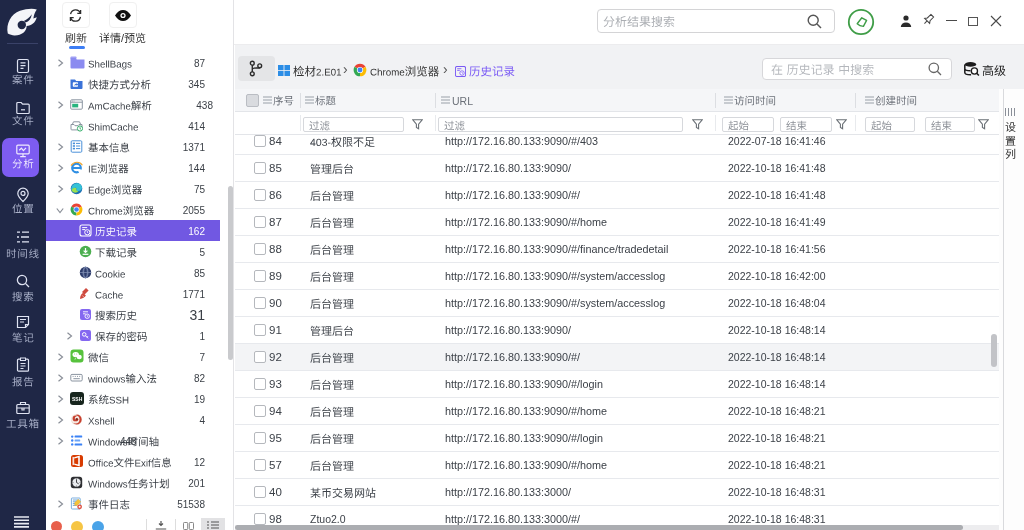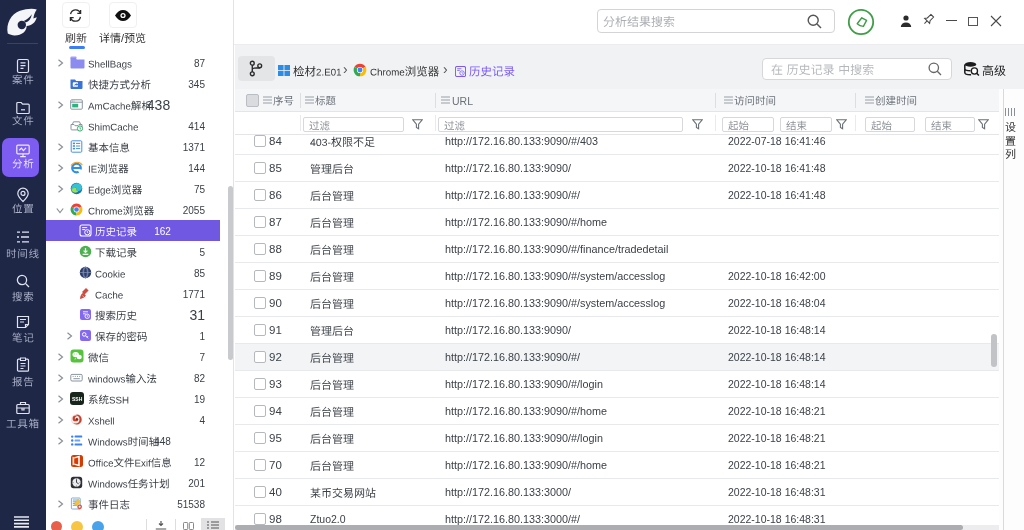--- a/index.html
+++ b/index.html
@@ -156,21 +156,21 @@
 <svg class="a" style="left:70px;top:98px;width:13px;height:13px" viewBox="0 0 13 13">
     <rect x="0.7" y="1.8" width="11.6" height="9.4" rx="1" fill="#fff" stroke="#8a94a0"></rect>
     <line x1="0.7" y1="4.2" x2="12.3" y2="4.2" stroke="#8a94a0"></line>
     <circle cx="2.4" cy="3" r="0.5" fill="#8a94a0"></circle>
     <circle cx="4" cy="3" r="0.5" fill="#8a94a0"></circle>
     <rect x="2.2" y="5.8" width="6" height="3.6" fill="#27b47e"></rect>
   </svg>
 <svg class="a" style="left:88px;top:99.1px;width:65.9px;height:13.7px" viewBox="0 0 65.9 13.7">
     <path d="M5.6 10.5 4.8 8.5H1.7L1 10.5H0L2.8 3.8H3.8L6.5 10.5ZM3.3 4.5 3.2 4.6Q3.1 5 2.9 5.6L2 7.8H4.5L3.7 5.6Q3.5 5.3 3.4 4.9Z M10.2 10.5V7.2Q10.2 6.5 10 6.2Q9.8 5.9 9.2 5.9Q8.7 5.9 8.4 6.3Q8 6.7 8 7.5V10.5H7.2V6.4Q7.2 5.5 7.2 5.3H8Q8 5.4 8 5.5Q8 5.6 8 5.7Q8 5.8 8 6.2H8Q8.3 5.7 8.7 5.5Q9 5.2 9.5 5.2Q10.1 5.2 10.5 5.5Q10.8 5.7 10.9 6.2H10.9Q11.2 5.7 11.6 5.5Q12 5.2 12.5 5.2Q13.3 5.2 13.6 5.7Q14 6.1 14 7.1V10.5H13.2V7.2Q13.2 6.5 13 6.2Q12.7 5.9 12.2 5.9Q11.6 5.9 11.3 6.3Q11 6.7 11 7.5V10.5Z M18.4 4.4Q17.3 4.4 16.7 5.1Q16.1 5.9 16.1 7.1Q16.1 8.3 16.7 9.1Q17.4 9.8 18.5 9.8Q19.9 9.8 20.6 8.4L21.3 8.8Q20.9 9.7 20.2 10.1Q19.4 10.6 18.4 10.6Q17.4 10.6 16.7 10.2Q15.9 9.8 15.5 9Q15.1 8.2 15.1 7.1Q15.1 5.5 16 4.6Q16.9 3.7 18.4 3.7Q19.5 3.7 20.2 4.1Q20.9 4.5 21.3 5.3L20.4 5.6Q20.2 5 19.7 4.7Q19.1 4.4 18.4 4.4Z M23.7 10.6Q22.9 10.6 22.5 10.2Q22.1 9.8 22.1 9.1Q22.1 8.3 22.6 7.8Q23.2 7.4 24.3 7.4L25.5 7.4V7.1Q25.5 6.4 25.2 6.2Q25 5.9 24.4 5.9Q23.8 5.9 23.6 6.1Q23.3 6.3 23.2 6.7L22.3 6.6Q22.6 5.2 24.4 5.2Q25.4 5.2 25.9 5.7Q26.4 6.1 26.4 7V9.2Q26.4 9.6 26.5 9.8Q26.6 10 26.8 10Q27 10 27.1 9.9V10.5Q26.8 10.5 26.5 10.5Q26 10.5 25.8 10.3Q25.6 10 25.5 9.5H25.5Q25.2 10.1 24.7 10.3Q24.3 10.6 23.7 10.6ZM23.9 10Q24.3 10 24.7 9.7Q25.1 9.5 25.3 9.1Q25.5 8.8 25.5 8.4V8L24.6 8Q24 8 23.6 8.1Q23.3 8.2 23.2 8.4Q23 8.7 23 9.1Q23 9.5 23.2 9.7Q23.4 10 23.9 10Z M28.4 7.9Q28.4 8.9 28.8 9.4Q29.1 9.9 29.7 9.9Q30.2 9.9 30.5 9.7Q30.8 9.4 30.9 8.9L31.8 9Q31.7 9.7 31.1 10.2Q30.6 10.6 29.8 10.6Q28.7 10.6 28.1 9.9Q27.5 9.2 27.5 7.9Q27.5 6.6 28.1 5.9Q28.7 5.2 29.8 5.2Q30.5 5.2 31.1 5.7Q31.6 6.1 31.7 6.8L30.8 6.9Q30.8 6.4 30.5 6.2Q30.2 5.9 29.7 5.9Q29.1 5.9 28.7 6.4Q28.4 6.8 28.4 7.9Z M33.5 6.2Q33.8 5.7 34.2 5.5Q34.6 5.2 35.2 5.2Q36 5.2 36.4 5.7Q36.8 6.1 36.8 7.1V10.5H35.9V7.2Q35.9 6.7 35.8 6.4Q35.7 6.2 35.5 6Q35.3 5.9 34.9 5.9Q34.3 5.9 33.9 6.3Q33.5 6.7 33.5 7.5V10.5H32.7V3.4H33.5V5.3Q33.5 5.6 33.5 5.9Q33.5 6.2 33.5 6.2Z M38.8 8.1Q38.8 9 39.1 9.5Q39.5 10 40.2 10Q40.8 10 41.1 9.7Q41.4 9.5 41.5 9.2L42.3 9.4Q41.8 10.6 40.2 10.6Q39.1 10.6 38.5 9.9Q37.9 9.2 37.9 7.9Q37.9 6.6 38.5 5.9Q39.1 5.2 40.2 5.2Q42.4 5.2 42.4 8V8.1ZM41.6 7.4Q41.5 6.6 41.1 6.3Q40.8 5.9 40.2 5.9Q39.5 5.9 39.2 6.3Q38.8 6.7 38.8 7.4Z M45.6 5V6.2H44.7V5ZM46.2 5H47.1V6.2H46.2ZM44.6 4.3C44.8 4 44.9 3.6 45.1 3.2H46.5C46.3 3.6 46.2 4 46 4.3ZM44.9 1.7C44.5 3 44 4.2 43.2 5C43.4 5.1 43.7 5.4 43.8 5.5L44 5.2V7.1C44 8.3 43.9 9.9 43.2 11C43.4 11.1 43.7 11.3 43.8 11.4C44.3 10.7 44.5 9.7 44.6 8.8H45.6V10.8H46.2V8.8H47.1V10.4C47.1 10.5 47.1 10.6 47 10.6C46.9 10.6 46.6 10.6 46.2 10.6C46.3 10.8 46.4 11.1 46.5 11.2C47 11.2 47.3 11.2 47.5 11.1C47.7 11 47.8 10.8 47.8 10.4V4.3H46.7C47 3.9 47.2 3.4 47.4 2.9L46.9 2.6L46.8 2.6H45.3C45.4 2.4 45.5 2.1 45.6 1.8ZM45.6 6.8V8.2H44.7C44.7 7.8 44.7 7.5 44.7 7.1V6.8ZM46.2 6.8H47.1V8.2H46.2ZM49 5.7C48.8 6.6 48.5 7.4 48.1 8C48.2 8.1 48.5 8.3 48.7 8.4C48.9 8.1 49 7.7 49.2 7.3H50.4V8.6H48.2V9.3H50.4V11.3H51.1V9.3H53V8.6H51.1V7.3H52.7V6.6H51.1V5.6H50.4V6.6H49.5C49.6 6.4 49.6 6.1 49.7 5.8ZM48.2 2.2V2.9H49.7C49.5 3.9 49.1 4.7 48 5.2C48.2 5.3 48.4 5.6 48.4 5.7C49.7 5.1 50.2 4.1 50.4 2.9H51.9C51.9 4.1 51.8 4.6 51.7 4.7C51.6 4.8 51.5 4.8 51.3 4.8C51.2 4.8 50.8 4.8 50.4 4.8C50.5 5 50.6 5.2 50.6 5.4C51 5.5 51.5 5.5 51.7 5.4C51.9 5.4 52.1 5.4 52.3 5.2C52.5 4.9 52.6 4.3 52.6 2.5C52.7 2.4 52.7 2.2 52.7 2.2Z M58.4 2.8V6.1C58.4 7.5 58.3 9.5 57.4 10.9C57.6 11 57.9 11.2 58 11.3C59 9.9 59.2 7.6 59.2 6.1V6H61.1V11.3H61.9V6H63.4V5.3H59.2V3.4C60.5 3.2 61.8 2.8 62.8 2.4L62.1 1.8C61.3 2.2 59.8 2.6 58.4 2.8ZM55.6 1.7V3.9H54V4.7H55.5C55.1 6.1 54.4 7.8 53.7 8.7C53.8 8.9 54 9.2 54.1 9.4C54.7 8.7 55.2 7.5 55.6 6.4V11.3H56.3V6.2C56.7 6.8 57.1 7.4 57.3 7.8L57.8 7.2C57.6 6.9 56.7 5.7 56.3 5.2V4.7H57.9V3.9H56.3V1.7Z" fill="#3a3f46"></path>
   </svg>
-<div class="t" style="left:116px;top:94px;width:85px;text-align:center;font-size:14px;line-height:23px;color:#3a3f46">438</div>
+<div class="t" style="left:128px;top:94px;width:85px;text-align:right;font-size:10px;line-height:23px;color:#3a3f46">438</div>
 <svg class="a" style="left:70px;top:119px;width:13px;height:13px" viewBox="0 0 13 13">
     <path d="M1 5.5 h3 l1 1.2 h3 l1-1.2 h3 v4.6 a0.8 0.8 0 0 1 -0.8 0.8 h-9.4 a0.8 0.8 0 0 1 -0.8-0.8z" fill="none" stroke="#8a94a0"></path>
     <path d="M2.5 5 l1-2.2 h6 l1 2.2" fill="none" stroke="#8a94a0"></path>
     <circle cx="10" cy="9.5" r="2.6" fill="#fff" stroke="#35b06a"></circle>
     <path d="M10 8.2 v1.4 l1 0.6" stroke="#35b06a" fill="none"></path>
   </svg>
 <svg class="a" style="left:88px;top:120.1px;width:52.5px;height:13.7px" viewBox="0 0 52.5 13.7">
     <path d="M6.1 8.6Q6.1 9.6 5.3 10.1Q4.6 10.6 3.3 10.6Q0.8 10.6 0.4 8.9L1.3 8.7Q1.5 9.3 2 9.6Q2.5 9.9 3.3 9.9Q4.2 9.9 4.7 9.6Q5.2 9.3 5.2 8.7Q5.2 8.4 5 8.2Q4.9 8 4.6 7.8Q4.3 7.7 3.9 7.6Q3.6 7.5 3.1 7.4Q2.3 7.2 1.9 7Q1.5 6.9 1.2 6.7Q1 6.4 0.9 6.1Q0.8 5.9 0.8 5.5Q0.8 4.6 1.4 4.1Q2.1 3.7 3.3 3.7Q4.5 3.7 5.1 4Q5.7 4.4 5.9 5.2L5 5.4Q4.9 4.8 4.4 4.6Q4 4.4 3.3 4.4Q2.5 4.4 2.1 4.6Q1.6 4.9 1.6 5.4Q1.6 5.7 1.8 5.9Q2 6.1 2.3 6.3Q2.6 6.4 3.5 6.6Q3.8 6.7 4.1 6.8Q4.4 6.9 4.7 7Q5 7.1 5.3 7.2Q5.5 7.3 5.7 7.5Q5.9 7.7 6 8Q6.1 8.3 6.1 8.6Z M8 6.2Q8.3 5.7 8.7 5.5Q9.1 5.2 9.7 5.2Q10.5 5.2 10.9 5.7Q11.3 6.1 11.3 7.1V10.5H10.4V7.2Q10.4 6.7 10.3 6.4Q10.2 6.2 10 6Q9.8 5.9 9.4 5.9Q8.8 5.9 8.4 6.3Q8 6.7 8 7.5V10.5H7.2V3.4H8V5.3Q8 5.6 8 5.9Q8 6.2 8 6.2Z M12.6 4.2V3.4H13.5V4.2ZM12.6 10.5V5.3H13.5V10.5Z M17.8 10.5V7.2Q17.8 6.5 17.6 6.2Q17.4 5.9 16.8 5.9Q16.3 5.9 16 6.3Q15.6 6.7 15.6 7.5V10.5H14.8V6.4Q14.8 5.5 14.8 5.3H15.6Q15.6 5.4 15.6 5.5Q15.6 5.6 15.6 5.7Q15.6 5.8 15.6 6.2H15.6Q15.9 5.7 16.3 5.5Q16.6 5.2 17.1 5.2Q17.7 5.2 18.1 5.5Q18.4 5.7 18.5 6.2H18.5Q18.8 5.7 19.2 5.5Q19.6 5.2 20.1 5.2Q20.9 5.2 21.2 5.7Q21.6 6.1 21.6 7.1V10.5H20.8V7.2Q20.8 6.5 20.6 6.2Q20.3 5.9 19.8 5.9Q19.2 5.9 18.9 6.3Q18.6 6.7 18.6 7.5V10.5Z M26 4.4Q24.9 4.4 24.3 5.1Q23.7 5.9 23.7 7.1Q23.7 8.3 24.3 9.1Q25 9.8 26.1 9.8Q27.5 9.8 28.2 8.4L28.9 8.8Q28.5 9.7 27.8 10.1Q27 10.6 26 10.6Q25 10.6 24.3 10.2Q23.5 9.8 23.1 9Q22.7 8.2 22.7 7.1Q22.7 5.5 23.6 4.6Q24.5 3.7 26 3.7Q27.1 3.7 27.8 4.1Q28.5 4.5 28.9 5.3L28 5.6Q27.8 5 27.3 4.7Q26.7 4.4 26 4.4Z M31.3 10.6Q30.5 10.6 30.1 10.2Q29.7 9.8 29.7 9.1Q29.7 8.3 30.2 7.8Q30.8 7.4 31.9 7.4L33.1 7.4V7.1Q33.1 6.4 32.8 6.2Q32.6 5.9 32 5.9Q31.4 5.9 31.2 6.1Q30.9 6.3 30.8 6.7L29.9 6.6Q30.2 5.2 32 5.2Q33 5.2 33.5 5.7Q34 6.1 34 7V9.2Q34 9.6 34.1 9.8Q34.2 10 34.4 10Q34.6 10 34.7 9.9V10.5Q34.4 10.5 34.1 10.5Q33.6 10.5 33.4 10.3Q33.2 10 33.1 9.5H33.1Q32.8 10.1 32.3 10.3Q31.9 10.6 31.3 10.6ZM31.5 10Q31.9 10 32.3 9.7Q32.7 9.5 32.9 9.1Q33.1 8.8 33.1 8.4V8L32.2 8Q31.6 8 31.2 8.1Q30.9 8.2 30.8 8.4Q30.6 8.7 30.6 9.1Q30.6 9.5 30.8 9.7Q31 10 31.5 10Z M36 7.9Q36 8.9 36.4 9.4Q36.7 9.9 37.3 9.9Q37.8 9.9 38.1 9.7Q38.4 9.4 38.5 8.9L39.4 9Q39.3 9.7 38.7 10.2Q38.2 10.6 37.4 10.6Q36.3 10.6 35.7 9.9Q35.1 9.2 35.1 7.9Q35.1 6.6 35.7 5.9Q36.3 5.2 37.4 5.2Q38.1 5.2 38.7 5.7Q39.2 6.1 39.3 6.8L38.4 6.9Q38.4 6.4 38.1 6.2Q37.8 5.9 37.3 5.9Q36.7 5.9 36.3 6.4Q36 6.8 36 7.9Z M41.1 6.2Q41.4 5.7 41.8 5.5Q42.2 5.2 42.8 5.2Q43.6 5.2 44 5.7Q44.4 6.1 44.4 7.1V10.5H43.5V7.2Q43.5 6.7 43.4 6.4Q43.3 6.2 43.1 6Q42.9 5.9 42.5 5.9Q41.9 5.9 41.5 6.3Q41.1 6.7 41.1 7.5V10.5H40.3V3.4H41.1V5.3Q41.1 5.6 41.1 5.9Q41.1 6.2 41.1 6.2Z M46.4 8.1Q46.4 9 46.7 9.5Q47.1 10 47.8 10Q48.4 10 48.7 9.7Q49 9.5 49.1 9.2L49.9 9.4Q49.4 10.6 47.8 10.6Q46.7 10.6 46.1 9.9Q45.5 9.2 45.5 7.9Q45.5 6.6 46.1 5.9Q46.7 5.2 47.8 5.2Q50 5.2 50 8V8.1ZM49.2 7.4Q49.1 6.6 48.7 6.3Q48.4 5.9 47.8 5.9Q47.1 5.9 46.8 6.3Q46.4 6.7 46.4 7.4Z" fill="#3a3f46"></path>
   </svg>
 <div class="t" style="left:120px;top:115px;width:85px;text-align:right;font-size:10px;line-height:23px;color:#3a3f46">414</div>
@@ -233,21 +233,21 @@
 <div class="a" style="left:46px;top:220px;width:174px;height:21px;background:#7158e2"></div>
 <svg class="a" style="left:79px;top:224px;width:13px;height:13px" viewBox="0 0 13 13">
     <rect x="1" y="1" width="11" height="11" rx="2" fill="none" stroke="#fff" stroke-width="1.1"></rect>
     <path d="M3.2 3.6 h5 M3.2 5.6 h3" stroke="#fff" stroke-width="1" fill="none"></path>
     <circle cx="8.3" cy="8.3" r="2.6" fill="#7158e2" stroke="#fff" stroke-width="1"></circle>
     <path d="M8.3 7.1 v1.2 l0.9 0.6" stroke="#fff" stroke-width="0.9" fill="none"></path>
   </svg>
 <svg class="a" style="left:95px;top:225.1px;width:44.0px;height:13.7px" viewBox="0 0 44.0 13.7">
     <path d="M1.2 2.2V5.5C1.2 7.1 1.1 9.3 0.4 10.9C0.6 11 0.9 11.2 1.1 11.3C1.9 9.7 2 7.2 2 5.5V2.9H9.9V2.2ZM5.2 3.5C5.2 4.1 5.2 4.7 5.1 5.2H2.7V6H5.1C4.9 8 4.3 9.7 2.2 10.7C2.4 10.8 2.6 11.1 2.8 11.3C4.9 10.2 5.6 8.3 5.9 6H8.6C8.4 8.9 8.3 10 8 10.3C7.9 10.4 7.7 10.4 7.5 10.4C7.3 10.4 6.6 10.4 6 10.4C6.1 10.6 6.2 10.9 6.2 11.1C6.9 11.2 7.5 11.2 7.8 11.2C8.2 11.1 8.4 11.1 8.7 10.8C9 10.4 9.2 9.1 9.4 5.6C9.4 5.5 9.4 5.2 9.4 5.2H5.9C6 4.7 6 4.1 6 3.5Z M12.6 4.1H15.4V6.1H12.6ZM16.2 4.1H19V6.1H16.2ZM13 7.2 12.3 7.4C12.7 8.3 13.2 9 13.9 9.6C13.2 10 12.3 10.4 11 10.6C11.1 10.8 11.3 11.2 11.4 11.3C12.8 11 13.8 10.6 14.5 10C15.9 10.9 17.8 11.2 20.3 11.3C20.3 11 20.5 10.7 20.6 10.5C18.2 10.4 16.5 10.2 15.2 9.5C15.9 8.7 16.1 7.8 16.1 6.8H19.8V3.3H16.2V1.7H15.4V3.3H11.8V6.8H15.3C15.3 7.6 15.1 8.4 14.5 9C13.9 8.6 13.4 8 13 7.2Z M22.3 2.4C22.9 2.9 23.6 3.7 23.9 4.1L24.5 3.6C24.1 3.1 23.4 2.4 22.8 1.9ZM23.1 11.1V11.1C23.2 10.9 23.5 10.7 25.3 9.5C25.2 9.3 25.1 9 25 8.8L23.9 9.5V5H21.5V5.7H23.2V9.5C23.2 10 22.8 10.4 22.6 10.5C22.8 10.7 23 11 23.1 11.1ZM25.4 2.4V3.2H29.6V5.9H25.6V9.9C25.6 10.9 26 11.2 27.2 11.2C27.4 11.2 29.3 11.2 29.6 11.2C30.7 11.2 31 10.7 31.1 9C30.9 8.9 30.5 8.8 30.3 8.7C30.3 10.2 30.2 10.4 29.5 10.4C29.1 10.4 27.5 10.4 27.2 10.4C26.5 10.4 26.4 10.3 26.4 9.9V6.6H29.6V7.2H30.4V2.4Z M32.9 7.2C33.6 7.5 34.4 8.1 34.8 8.5L35.4 8C35 7.6 34.1 7 33.4 6.7ZM32.9 2.3V3H39.3L39.2 4H33.2V4.7H39.2L39.1 5.6H32.2V6.4H36.3V8.3C34.8 8.9 33.2 9.5 32.2 9.9L32.6 10.6C33.7 10.2 35 9.6 36.3 9V10.5C36.3 10.6 36.3 10.7 36.1 10.7C36 10.7 35.4 10.7 34.7 10.7C34.8 10.9 35 11.2 35 11.4C35.8 11.4 36.4 11.4 36.7 11.2C37 11.1 37.1 10.9 37.1 10.5V8C38 9.4 39.4 10.4 41 10.9C41.1 10.7 41.3 10.4 41.5 10.2C40.4 9.9 39.4 9.4 38.6 8.6C39.3 8.2 40 7.6 40.7 7.1L40 6.6C39.5 7.1 38.8 7.7 38.1 8.1C37.7 7.7 37.4 7.2 37.1 6.7V6.4H41.4V5.6H39.9C40 4.6 40.1 3.3 40.1 2.3L39.5 2.2L39.4 2.3Z" fill="#fff"></path>
   </svg>
-<div class="t" style="left:120px;top:220px;width:85px;text-align:center;font-size:10px;line-height:23px;color:#fff">162</div>
+<div class="t" style="left:120px;top:220px;width:85px;text-align:right;font-size:10px;line-height:23px;color:#fff">162</div>
 <svg class="a" style="left:79px;top:245px;width:13px;height:13px" viewBox="0 0 13 13">
     <circle cx="6.5" cy="6.5" r="5.8" fill="#4caf50"></circle>
     <path d="M6.5 3 v4 M4.6 5.6 l1.9 1.9 1.9-1.9" stroke="#fff" stroke-width="1.2" fill="none"></path>
     <path d="M3.6 9.3 h5.8" stroke="#fff" stroke-width="1.2"></path>
   </svg>
 <svg class="a" style="left:95px;top:246.1px;width:44.0px;height:13.7px" viewBox="0 0 44.0 13.7">
     <path d="M0.6 2.5V3.2H4.6V11.3H5.5V5.8C6.7 6.4 8.1 7.3 8.8 7.9L9.4 7.2C8.5 6.5 6.9 5.6 5.6 5L5.5 5.1V3.2H9.9V2.5Z M18.2 2.3C18.7 2.7 19.3 3.3 19.5 3.6L20.1 3.2C19.8 2.8 19.3 2.3 18.8 1.9ZM19.3 5.2C19 6.2 18.6 7.2 18.2 8.1C18 7.2 17.8 6 17.7 4.7H20.5V4.1H17.7C17.7 3.3 17.7 2.5 17.7 1.7H16.9C16.9 2.5 16.9 3.3 16.9 4.1H14.4V3.1H16.2V2.5H14.4V1.7H13.6V2.5H11.6V3.1H13.6V4.1H11.1V4.7H17C17.1 6.4 17.3 7.8 17.6 9C17.1 9.7 16.5 10.3 15.8 10.8C16 11 16.2 11.2 16.4 11.4C16.9 10.9 17.4 10.4 17.9 9.8C18.3 10.7 18.8 11.3 19.5 11.3C20.2 11.3 20.5 10.8 20.6 9.2C20.4 9.1 20.1 9 20 8.8C19.9 10 19.8 10.5 19.6 10.5C19.1 10.5 18.7 10 18.4 9.1C19.1 8 19.6 6.8 20 5.4ZM11.2 9.5 11.3 10.3 14 10V11.3H14.7V9.9L16.6 9.7V9.1L14.7 9.2V8.3H16.4V7.6H14.7V6.7H14V7.6H12.5C12.8 7.2 13 6.8 13.2 6.4H16.6V5.7H13.5C13.7 5.5 13.8 5.2 13.9 4.9L13.1 4.7C13 5.1 12.9 5.4 12.7 5.7H11.2V6.4H12.4C12.2 6.8 12.1 7 12 7.2C11.8 7.4 11.7 7.6 11.5 7.7C11.6 7.9 11.7 8.2 11.8 8.4C11.9 8.3 12.2 8.3 12.6 8.3H14V9.3Z M22.3 2.4C22.9 2.9 23.6 3.7 23.9 4.1L24.5 3.6C24.1 3.1 23.4 2.4 22.8 1.9ZM23.1 11.1V11.1C23.2 10.9 23.5 10.7 25.3 9.5C25.2 9.3 25.1 9 25 8.8L23.9 9.5V5H21.5V5.7H23.2V9.5C23.2 10 22.8 10.4 22.6 10.5C22.8 10.7 23 11 23.1 11.1ZM25.4 2.4V3.2H29.6V5.9H25.6V9.9C25.6 10.9 26 11.2 27.2 11.2C27.4 11.2 29.3 11.2 29.6 11.2C30.7 11.2 31 10.7 31.1 9C30.9 8.9 30.5 8.8 30.3 8.7C30.3 10.2 30.2 10.4 29.5 10.4C29.1 10.4 27.5 10.4 27.2 10.4C26.5 10.4 26.4 10.3 26.4 9.9V6.6H29.6V7.2H30.4V2.4Z M32.9 7.2C33.6 7.5 34.4 8.1 34.8 8.5L35.4 8C35 7.6 34.1 7 33.4 6.7ZM32.9 2.3V3H39.3L39.2 4H33.2V4.7H39.2L39.1 5.6H32.2V6.4H36.3V8.3C34.8 8.9 33.2 9.5 32.2 9.9L32.6 10.6C33.7 10.2 35 9.6 36.3 9V10.5C36.3 10.6 36.3 10.7 36.1 10.7C36 10.7 35.4 10.7 34.7 10.7C34.8 10.9 35 11.2 35 11.4C35.8 11.4 36.4 11.4 36.7 11.2C37 11.1 37.1 10.9 37.1 10.5V8C38 9.4 39.4 10.4 41 10.9C41.1 10.7 41.3 10.4 41.5 10.2C40.4 9.9 39.4 9.4 38.6 8.6C39.3 8.2 40 7.6 40.7 7.1L40 6.6C39.5 7.1 38.8 7.7 38.1 8.1C37.7 7.7 37.4 7.2 37.1 6.7V6.4H41.4V5.6H39.9C40 4.6 40.1 3.3 40.1 2.3L39.5 2.2L39.4 2.3Z" fill="#3a3f46"></path>
   </svg>
 <div class="t" style="left:120px;top:241px;width:85px;text-align:right;font-size:10px;line-height:23px;color:#3a3f46">5</div>
 <svg class="a" style="left:79px;top:266px;width:13px;height:13px" viewBox="0 0 13 13">
@@ -347,21 +347,21 @@
     <circle cx="2.2" cy="2.6" r="1.2" fill="#3b82f6"></circle>
     <circle cx="2.2" cy="6.5" r="1.2" fill="#3b82f6"></circle>
     <circle cx="2.2" cy="10.4" r="1.2" fill="#3b82f6"></circle>
     <rect x="4.6" y="1.6" width="7.6" height="2" rx="0.5" fill="#3b82f6"></rect>
     <rect x="4.6" y="5.5" width="5.6" height="2" rx="0.5" fill="#6ba4f8"></rect>
     <rect x="4.6" y="9.4" width="7.6" height="2" rx="0.5" fill="#3b82f6"></rect>
   </svg>
 <svg class="a" style="left:88px;top:435.1px;width:73.1px;height:13.7px" viewBox="0 0 73.1 13.7">
     <path d="M7.2 10.5H6.1L5 6.2Q4.8 5.8 4.6 4.8Q4.5 5.4 4.4 5.7Q4.3 6.1 3.1 10.5H2L0 3.8H1L2.2 8Q2.4 8.9 2.6 9.7Q2.7 9.2 2.9 8.6Q3 7.9 4.2 3.8H5.1L6.2 8Q6.5 9 6.6 9.7L6.7 9.5Q6.8 9 6.9 8.6Q7 8.3 8.2 3.8H9.2Z M9.9 4.2V3.4H10.7V4.2ZM9.9 10.5V5.3H10.7V10.5Z M15.3 10.5V7.2Q15.3 6.7 15.2 6.4Q15.1 6.2 14.9 6Q14.7 5.9 14.3 5.9Q13.6 5.9 13.3 6.3Q12.9 6.8 12.9 7.5V10.5H12.1V6.4Q12.1 5.5 12 5.3H12.8Q12.8 5.4 12.9 5.5Q12.9 5.6 12.9 5.7Q12.9 5.8 12.9 6.2H12.9Q13.2 5.7 13.6 5.5Q14 5.2 14.5 5.2Q15.4 5.2 15.8 5.7Q16.2 6.1 16.2 7.1V10.5Z M20.7 9.7Q20.5 10.2 20.1 10.4Q19.7 10.6 19.1 10.6Q18.1 10.6 17.7 9.9Q17.2 9.3 17.2 7.9Q17.2 5.2 19.1 5.2Q19.7 5.2 20.1 5.5Q20.5 5.7 20.7 6.1H20.7L20.7 5.6V3.4H21.6V9.4Q21.6 10.2 21.6 10.5H20.8Q20.8 10.4 20.8 10.1Q20.8 9.9 20.8 9.7ZM18.1 7.9Q18.1 9 18.4 9.5Q18.7 9.9 19.3 9.9Q20.1 9.9 20.4 9.4Q20.7 8.9 20.7 7.9Q20.7 6.8 20.4 6.4Q20.1 5.9 19.4 5.9Q18.7 5.9 18.4 6.4Q18.1 6.8 18.1 7.9Z M27.3 7.9Q27.3 9.3 26.7 9.9Q26.1 10.6 24.9 10.6Q23.8 10.6 23.2 9.9Q22.7 9.2 22.7 7.9Q22.7 5.2 25 5.2Q26.2 5.2 26.7 5.9Q27.3 6.5 27.3 7.9ZM26.4 7.9Q26.4 6.8 26.1 6.4Q25.7 5.9 25 5.9Q24.2 5.9 23.9 6.4Q23.6 6.9 23.6 7.9Q23.6 8.9 23.9 9.4Q24.2 10 24.9 10Q25.7 10 26 9.5Q26.4 9 26.4 7.9Z M33.3 10.5H32.3L31.4 6.9L31.2 6Q31.2 6.3 31.1 6.7Q31 7.1 30.1 10.5H29.1L27.7 5.3H28.5L29.4 8.8Q29.4 9 29.6 9.8L29.7 9.4L30.7 5.3H31.7L32.6 8.9L32.8 9.8L32.9 9.1L33.9 5.3H34.8Z M39.3 9.1Q39.3 9.8 38.7 10.2Q38.2 10.6 37.2 10.6Q36.2 10.6 35.7 10.3Q35.2 10 35 9.3L35.8 9.1Q35.9 9.6 36.2 9.7Q36.6 9.9 37.2 9.9Q37.8 9.9 38.1 9.7Q38.4 9.5 38.4 9.1Q38.4 8.8 38.2 8.6Q38 8.5 37.5 8.3L36.9 8.2Q36.2 8 35.9 7.8Q35.6 7.6 35.4 7.3Q35.2 7.1 35.2 6.7Q35.2 6 35.7 5.6Q36.2 5.3 37.2 5.3Q38 5.3 38.5 5.6Q39 5.9 39.2 6.5L38.4 6.6Q38.3 6.3 38 6.1Q37.7 5.9 37.2 5.9Q36.6 5.9 36.3 6.1Q36 6.3 36 6.6Q36 6.8 36.2 7Q36.3 7.1 36.5 7.2Q36.7 7.3 37.4 7.5Q38.1 7.7 38.4 7.8Q38.7 8 38.9 8.1Q39.1 8.3 39.2 8.5Q39.3 8.8 39.3 9.1Z M44.6 5.8C45.1 6.6 45.9 7.7 46.2 8.3L46.9 7.9C46.5 7.3 45.8 6.2 45.2 5.4ZM43 6.3V8.7H41.2V6.3ZM43 5.6H41.2V3.3H43ZM40.5 2.6V10.2H41.2V9.4H43.8V2.6ZM47.6 1.7V3.8H44.2V4.6H47.6V10.2C47.6 10.4 47.6 10.4 47.3 10.4C47.1 10.5 46.3 10.5 45.5 10.4C45.6 10.7 45.8 11 45.8 11.2C46.9 11.2 47.5 11.2 47.9 11.1C48.3 11 48.4 10.7 48.4 10.2V4.6H49.7V3.8H48.4V1.7Z M51.1 4V11.3H51.9V4ZM51.2 2.2C51.7 2.7 52.3 3.3 52.5 3.7L53.1 3.3C52.9 2.9 52.3 2.3 51.8 1.8ZM54.1 7.4H56.6V8.8H54.1ZM54.1 5.3H56.6V6.7H54.1ZM53.4 4.7V9.5H57.4V4.7ZM53.8 2.3V3H58.9V10.4C58.9 10.5 58.8 10.6 58.7 10.6C58.6 10.6 58.1 10.6 57.7 10.6C57.8 10.8 57.9 11.1 58 11.3C58.6 11.3 59 11.3 59.3 11.2C59.6 11 59.7 10.8 59.7 10.4V2.3Z M66.2 7.6H67.6V10H66.2ZM66.2 6.9V4.6H67.6V6.9ZM69.6 7.6V10H68.3V7.6ZM69.6 6.9H68.3V4.6H69.6ZM67.5 1.7V3.9H65.5V11.3H66.2V10.8H69.6V11.3H70.4V3.9H68.3V1.7ZM61.5 7C61.6 6.9 61.9 6.9 62.3 6.9H63.3V8.4L61.1 8.7L61.2 9.5L63.3 9.1V11.3H64V9L65.1 8.7L65.1 8.1L64 8.2V6.9H65V6.2H64V4.5H63.3V6.2H62.2C62.5 5.4 62.8 4.5 63.1 3.6H65V2.9H63.2C63.3 2.5 63.4 2.2 63.5 1.8L62.7 1.7C62.7 2.1 62.6 2.5 62.5 2.9H61.2V3.6H62.3C62.1 4.5 61.9 5.2 61.8 5.5C61.6 5.9 61.4 6.3 61.3 6.3C61.3 6.5 61.5 6.9 61.5 7Z" fill="#3a3f46"></path>
   </svg>
-<div class="t" style="left:120px;top:430px;width:85px;text-align:center;font-size:10px;line-height:23px;color:#3a3f46">448</div>
+<div class="t" style="left:120px;top:430px;width:85px;text-align:left;font-size:10px;line-height:23px;color:#3a3f46">448</div>
 <svg class="a" style="left:70px;top:454px;width:14px;height:14px" viewBox="0 0 14 14">
     <rect x="1" y="1" width="12" height="12" rx="2.5" fill="#d83b01"></rect>
     <path d="M4.2 3.2 l5.6-1.7 v11 l-5.6-1.7 v-1.2 l4 1 v-7.2 l-4 1z" fill="#fff"></path>
     <path d="M4.2 3.2 v7.6 l-1.7 0.5 v-8.6z" fill="#fff" opacity="0.85"></path>
   </svg>
 <svg class="a" style="left:88px;top:456.1px;width:85.8px;height:13.7px" viewBox="0 0 85.8 13.7">
     <path d="M7.1 7.1Q7.1 8.2 6.7 9Q6.3 9.7 5.6 10.2Q4.8 10.6 3.8 10.6Q2.8 10.6 2 10.2Q1.3 9.8 0.9 9Q0.5 8.2 0.5 7.1Q0.5 5.5 1.3 4.6Q2.2 3.7 3.8 3.7Q4.8 3.7 5.6 4.1Q6.3 4.5 6.7 5.3Q7.1 6.1 7.1 7.1ZM6.2 7.1Q6.2 5.9 5.6 5.1Q4.9 4.4 3.8 4.4Q2.6 4.4 2 5.1Q1.4 5.8 1.4 7.1Q1.4 8.4 2 9.1Q2.7 9.9 3.8 9.9Q5 9.9 5.6 9.1Q6.2 8.4 6.2 7.1Z M9.3 6V10.5H8.5V6H7.7V5.3H8.5V4.8Q8.5 4.1 8.8 3.7Q9.1 3.4 9.7 3.4Q10.1 3.4 10.3 3.5V4.1Q10.1 4.1 9.9 4.1Q9.6 4.1 9.5 4.3Q9.3 4.4 9.3 4.9V5.3H10.3V6Z M12 6V10.5H11.2V6H10.4V5.3H11.2V4.8Q11.2 4.1 11.5 3.7Q11.8 3.4 12.4 3.4Q12.8 3.4 13 3.5V4.1Q12.8 4.1 12.7 4.1Q12.3 4.1 12.2 4.3Q12 4.4 12 4.9V5.3H13V6Z M13.7 4.2V3.4H14.5V4.2ZM13.7 10.5V5.3H14.5V10.5Z M16.5 7.9Q16.5 8.9 16.8 9.4Q17.2 9.9 17.8 9.9Q18.3 9.9 18.6 9.7Q18.9 9.4 18.9 8.9L19.8 9Q19.7 9.7 19.2 10.2Q18.6 10.6 17.8 10.6Q16.7 10.6 16.2 9.9Q15.6 9.2 15.6 7.9Q15.6 6.6 16.2 5.9Q16.8 5.2 17.8 5.2Q18.6 5.2 19.1 5.7Q19.7 6.1 19.8 6.8L18.9 6.9Q18.8 6.4 18.6 6.2Q18.3 5.9 17.8 5.9Q17.1 5.9 16.8 6.4Q16.5 6.8 16.5 7.9Z M21.4 8.1Q21.4 9 21.8 9.5Q22.1 10 22.8 10Q23.4 10 23.7 9.7Q24.1 9.5 24.2 9.2L24.9 9.4Q24.5 10.6 22.8 10.6Q21.7 10.6 21.1 9.9Q20.5 9.2 20.5 7.9Q20.5 6.6 21.1 5.9Q21.7 5.2 22.8 5.2Q25.1 5.2 25.1 8V8.1ZM24.2 7.4Q24.1 6.6 23.8 6.3Q23.4 5.9 22.8 5.9Q22.2 5.9 21.8 6.3Q21.4 6.7 21.4 7.4Z M29.9 1.9C30.3 2.4 30.6 3.1 30.7 3.5L31.6 3.2C31.4 2.8 31.1 2.1 30.8 1.6ZM26 3.5V4.3H27.7C28.3 5.9 29.1 7.3 30.2 8.4C29 9.4 27.6 10.1 25.9 10.6C26 10.8 26.3 11.1 26.4 11.3C28.1 10.8 29.6 10 30.8 9C32 10 33.4 10.8 35.1 11.3C35.2 11 35.5 10.7 35.7 10.5C34 10.1 32.5 9.4 31.4 8.4C32.4 7.3 33.3 6 33.9 4.3H35.5V3.5ZM30.8 7.8C29.8 6.8 29 5.6 28.5 4.3H33C32.4 5.7 31.7 6.9 30.8 7.8Z M39.3 6.9V7.7H42.3V11.3H43.1V7.7H46V6.9H43.1V4.6H45.5V3.8H43.1V1.8H42.3V3.8H40.9C41.1 3.4 41.2 2.9 41.3 2.4L40.5 2.2C40.3 3.6 39.9 4.9 39.2 5.8C39.4 5.9 39.8 6.1 39.9 6.2C40.2 5.8 40.5 5.2 40.7 4.6H42.3V6.9ZM38.8 1.7C38.3 3.3 37.3 4.9 36.3 5.9C36.5 6.1 36.7 6.5 36.8 6.7C37.1 6.3 37.4 5.9 37.8 5.5V11.3H38.5V4.2C38.9 3.5 39.3 2.7 39.6 1.9Z M47.3 10.5V3.8H52.4V4.5H48.2V6.7H52.1V7.4H48.2V9.8H52.6V10.5Z M56.8 10.5 55.4 8.4 54.1 10.5H53.1L55 7.8L53.2 5.3H54.2L55.4 7.3L56.7 5.3H57.7L55.9 7.8L57.8 10.5Z M58.6 4.2V3.4H59.4V4.2ZM58.6 10.5V5.3H59.4V10.5Z M61.8 6V10.5H60.9V6H60.2V5.3H60.9V4.8Q60.9 4.1 61.2 3.7Q61.6 3.4 62.2 3.4Q62.5 3.4 62.8 3.5V4.1Q62.6 4.1 62.4 4.1Q62.1 4.1 61.9 4.3Q61.8 4.4 61.8 4.9V5.3H62.8V6Z M66.8 4.9V5.6H71.9V4.9ZM66.8 6.4V7.1H71.9V6.4ZM66 3.4V4.1H72.7V3.4ZM68.5 1.9C68.7 2.4 69.1 3 69.2 3.4L69.9 3C69.8 2.7 69.5 2.1 69.1 1.7ZM66.7 7.9V11.3H67.3V10.9H71.3V11.3H72V7.9ZM67.3 10.3V8.6H71.3V10.3ZM65.5 1.7C64.9 3.3 64.1 4.9 63.1 5.9C63.3 6.1 63.5 6.5 63.6 6.6C63.9 6.3 64.2 5.8 64.6 5.3V11.4H65.3V4C65.6 3.4 65.9 2.6 66.2 1.9Z M76.1 4.7H80.9V5.6H76.1ZM76.1 6.2H80.9V7H76.1ZM76.1 3.3H80.9V4.1H76.1ZM76 8.4V10.1C76 10.9 76.4 11.2 77.6 11.2C77.8 11.2 79.7 11.2 80 11.2C81 11.2 81.3 10.8 81.4 9.5C81.2 9.4 80.8 9.3 80.6 9.2C80.6 10.3 80.5 10.4 79.9 10.4C79.5 10.4 77.9 10.4 77.6 10.4C76.9 10.4 76.8 10.4 76.8 10.1V8.4ZM81.3 8.5C81.8 9.1 82.3 10 82.5 10.6L83.2 10.3C83 9.7 82.5 8.8 82 8.2ZM74.8 8.4C74.6 9 74.2 9.9 73.8 10.5L74.5 10.8C74.9 10.2 75.2 9.3 75.5 8.7ZM77.7 8C78.2 8.5 78.8 9.2 79.1 9.6L79.7 9.3C79.4 8.8 78.8 8.1 78.3 7.7H81.7V2.7H78.6C78.8 2.4 78.9 2.1 79.1 1.7L78.2 1.6C78.1 1.9 77.9 2.3 77.8 2.7H75.3V7.7H78.2Z" fill="#3a3f46"></path>
   </svg>
 <div class="t" style="left:120px;top:451px;width:85px;text-align:right;font-size:10px;line-height:23px;color:#3a3f46">12</div>
 <svg class="a" style="left:70px;top:476px;width:13px;height:13px" viewBox="0 0 13 13">
@@ -575,27 +575,29 @@
     </svg>
 <div class="t" style="left:210px;top:47px;font-size:10.8px;line-height:27px;color:#3c4148">http://172.16.80.133:9090/#/</div>
 <div class="t" style="left:493px;top:47px;font-size:10.5px;line-height:27px;color:#3c4148">2022-10-18 16:41:48</div>
 <div class="a" style="left:0;top:74px;width:764px;height:27px;background:#fff;border-bottom:1px solid #e7e9ed;box-sizing:border-box"></div>
 <div class="a" style="left:19px;top:81px;width:12px;height:12px;border:1px solid #b5b8bd;border-radius:2px;background:#fff;box-sizing:border-box"></div>
 <div class="t" style="left:34px;top:74px;font-size:11.5px;line-height:27px;color:#3c4148">87</div>
 <svg class="a" style="left:75px;top:81.0px;width:46.0px;height:14.3px" viewBox="0 0 46.0 14.3">
       <path d="M1.7 2.8V5.6C1.7 7.3 1.5 9.7 0.4 11.3C0.5 11.4 0.9 11.7 1 11.9C2.3 10.1 2.5 7.4 2.5 5.6H10.5V4.8H2.5V3.4C5 3.3 7.8 3 9.7 2.5L9 1.8C7.3 2.3 4.3 2.6 1.7 2.8ZM3.4 7.2V11.9H4.3V11.3H8.8V11.9H9.7V7.2ZM4.3 10.5V7.9H8.8V10.5Z M13 7.2V11.9H13.8V11.3H19.2V11.8H20V7.2ZM13.8 10.5V8H19.2V10.5ZM12.4 6.3C12.8 6.1 13.5 6.1 19.8 5.8C20.1 6.1 20.3 6.4 20.5 6.7L21.2 6.2C20.6 5.3 19.3 3.9 18.2 3L17.6 3.4C18.1 3.9 18.7 4.5 19.2 5.1L13.5 5.3C14.5 4.4 15.5 3.3 16.4 2.1L15.6 1.7C14.7 3.1 13.4 4.5 13 4.9C12.6 5.2 12.4 5.4 12.1 5.5C12.2 5.7 12.3 6.1 12.4 6.3Z M24.3 6.2V11.9H25.2V11.5H30.5V11.9H31.3V9.2H25.2V8.4H30.7V6.2ZM30.5 10.9H25.2V9.8H30.5ZM26.8 4.1C27 4.4 27.1 4.6 27.2 4.9H23.1V6.7H23.9V5.5H31.2V6.7H32.1V4.9H28C27.9 4.6 27.7 4.2 27.6 4ZM25.2 6.8H29.9V7.8H25.2ZM23.8 1.7C23.6 2.7 23.1 3.6 22.5 4.2C22.7 4.3 23 4.5 23.2 4.6C23.5 4.3 23.8 3.8 24.1 3.3H24.8C25.1 3.7 25.3 4.2 25.4 4.5L26.1 4.2C26 4 25.9 3.6 25.6 3.3H27.3V2.7H24.4C24.5 2.4 24.6 2.1 24.6 1.9ZM28.5 1.7C28.3 2.5 27.9 3.3 27.4 3.8C27.6 3.9 28 4.1 28.1 4.2C28.3 4 28.5 3.6 28.7 3.3H29.5C29.8 3.7 30.2 4.2 30.3 4.5L31 4.2C30.9 4 30.6 3.6 30.4 3.3H32.3V2.7H29C29.1 2.4 29.2 2.1 29.3 1.9Z M38.2 5.1H39.9V6.5H38.2ZM40.6 5.1H42.3V6.5H40.6ZM38.2 3H39.9V4.4H38.2ZM40.6 3H42.3V4.4H40.6ZM36.5 10.8V11.5H43.6V10.8H40.7V9.2H43.3V8.5H40.7V7.2H43.1V2.3H37.5V7.2H39.9V8.5H37.3V9.2H39.9V10.8ZM33.4 9.9 33.6 10.7C34.6 10.4 35.8 10 37 9.6L36.9 8.8L35.7 9.2V6.5H36.8V5.7H35.7V3.3H36.9V2.5H33.5V3.3H34.9V5.7H33.6V6.5H34.9V9.4C34.3 9.6 33.8 9.8 33.4 9.9Z" fill="#3c4148"></path>
     </svg>
 <div class="t" style="left:210px;top:74px;font-size:10.8px;line-height:27px;color:#3c4148">http://172.16.80.133:9090/#/home</div>
+<div class="t" style="left:493px;top:74px;font-size:10.5px;line-height:27px;color:#3c4148">2022-10-18 16:41:49</div>
 <div class="a" style="left:0;top:101px;width:764px;height:27px;background:#fff;border-bottom:1px solid #e7e9ed;box-sizing:border-box"></div>
 <div class="a" style="left:19px;top:108px;width:12px;height:12px;border:1px solid #b5b8bd;border-radius:2px;background:#fff;box-sizing:border-box"></div>
 <div class="t" style="left:34px;top:101px;font-size:11.5px;line-height:27px;color:#3c4148">88</div>
 <svg class="a" style="left:75px;top:108.0px;width:46.0px;height:14.3px" viewBox="0 0 46.0 14.3">
       <path d="M1.7 2.8V5.6C1.7 7.3 1.5 9.7 0.4 11.3C0.5 11.4 0.9 11.7 1 11.9C2.3 10.1 2.5 7.4 2.5 5.6H10.5V4.8H2.5V3.4C5 3.3 7.8 3 9.7 2.5L9 1.8C7.3 2.3 4.3 2.6 1.7 2.8ZM3.4 7.2V11.9H4.3V11.3H8.8V11.9H9.7V7.2ZM4.3 10.5V7.9H8.8V10.5Z M13 7.2V11.9H13.8V11.3H19.2V11.8H20V7.2ZM13.8 10.5V8H19.2V10.5ZM12.4 6.3C12.8 6.1 13.5 6.1 19.8 5.8C20.1 6.1 20.3 6.4 20.5 6.7L21.2 6.2C20.6 5.3 19.3 3.9 18.2 3L17.6 3.4C18.1 3.9 18.7 4.5 19.2 5.1L13.5 5.3C14.5 4.4 15.5 3.3 16.4 2.1L15.6 1.7C14.7 3.1 13.4 4.5 13 4.9C12.6 5.2 12.4 5.4 12.1 5.5C12.2 5.7 12.3 6.1 12.4 6.3Z M24.3 6.2V11.9H25.2V11.5H30.5V11.9H31.3V9.2H25.2V8.4H30.7V6.2ZM30.5 10.9H25.2V9.8H30.5ZM26.8 4.1C27 4.4 27.1 4.6 27.2 4.9H23.1V6.7H23.9V5.5H31.2V6.7H32.1V4.9H28C27.9 4.6 27.7 4.2 27.6 4ZM25.2 6.8H29.9V7.8H25.2ZM23.8 1.7C23.6 2.7 23.1 3.6 22.5 4.2C22.7 4.3 23 4.5 23.2 4.6C23.5 4.3 23.8 3.8 24.1 3.3H24.8C25.1 3.7 25.3 4.2 25.4 4.5L26.1 4.2C26 4 25.9 3.6 25.6 3.3H27.3V2.7H24.4C24.5 2.4 24.6 2.1 24.6 1.9ZM28.5 1.7C28.3 2.5 27.9 3.3 27.4 3.8C27.6 3.9 28 4.1 28.1 4.2C28.3 4 28.5 3.6 28.7 3.3H29.5C29.8 3.7 30.2 4.2 30.3 4.5L31 4.2C30.9 4 30.6 3.6 30.4 3.3H32.3V2.7H29C29.1 2.4 29.2 2.1 29.3 1.9Z M38.2 5.1H39.9V6.5H38.2ZM40.6 5.1H42.3V6.5H40.6ZM38.2 3H39.9V4.4H38.2ZM40.6 3H42.3V4.4H40.6ZM36.5 10.8V11.5H43.6V10.8H40.7V9.2H43.3V8.5H40.7V7.2H43.1V2.3H37.5V7.2H39.9V8.5H37.3V9.2H39.9V10.8ZM33.4 9.9 33.6 10.7C34.6 10.4 35.8 10 37 9.6L36.9 8.8L35.7 9.2V6.5H36.8V5.7H35.7V3.3H36.9V2.5H33.5V3.3H34.9V5.7H33.6V6.5H34.9V9.4C34.3 9.6 33.8 9.8 33.4 9.9Z" fill="#3c4148"></path>
     </svg>
 <div class="t" style="left:210px;top:101px;font-size:10.8px;line-height:27px;color:#3c4148">http://172.16.80.133:9090/#/finance/tradedetail</div>
+<div class="t" style="left:493px;top:101px;font-size:10.5px;line-height:27px;color:#3c4148">2022-10-18 16:41:56</div>
 <div class="a" style="left:0;top:128px;width:764px;height:27px;background:#fff;border-bottom:1px solid #e7e9ed;box-sizing:border-box"></div>
 <div class="a" style="left:19px;top:135px;width:12px;height:12px;border:1px solid #b5b8bd;border-radius:2px;background:#fff;box-sizing:border-box"></div>
 <div class="t" style="left:34px;top:128px;font-size:11.5px;line-height:27px;color:#3c4148">89</div>
 <svg class="a" style="left:75px;top:135.0px;width:46.0px;height:14.3px" viewBox="0 0 46.0 14.3">
       <path d="M1.7 2.8V5.6C1.7 7.3 1.5 9.7 0.4 11.3C0.5 11.4 0.9 11.7 1 11.9C2.3 10.1 2.5 7.4 2.5 5.6H10.5V4.8H2.5V3.4C5 3.3 7.8 3 9.7 2.5L9 1.8C7.3 2.3 4.3 2.6 1.7 2.8ZM3.4 7.2V11.9H4.3V11.3H8.8V11.9H9.7V7.2ZM4.3 10.5V7.9H8.8V10.5Z M13 7.2V11.9H13.8V11.3H19.2V11.8H20V7.2ZM13.8 10.5V8H19.2V10.5ZM12.4 6.3C12.8 6.1 13.5 6.1 19.8 5.8C20.1 6.1 20.3 6.4 20.5 6.7L21.2 6.2C20.6 5.3 19.3 3.9 18.2 3L17.6 3.4C18.1 3.9 18.7 4.5 19.2 5.1L13.5 5.3C14.5 4.4 15.5 3.3 16.4 2.1L15.6 1.7C14.7 3.1 13.4 4.5 13 4.9C12.6 5.2 12.4 5.4 12.1 5.5C12.2 5.7 12.3 6.1 12.4 6.3Z M24.3 6.2V11.9H25.2V11.5H30.5V11.9H31.3V9.2H25.2V8.4H30.7V6.2ZM30.5 10.9H25.2V9.8H30.5ZM26.8 4.1C27 4.4 27.1 4.6 27.2 4.9H23.1V6.7H23.9V5.5H31.2V6.7H32.1V4.9H28C27.9 4.6 27.7 4.2 27.6 4ZM25.2 6.8H29.9V7.8H25.2ZM23.8 1.7C23.6 2.7 23.1 3.6 22.5 4.2C22.7 4.3 23 4.5 23.2 4.6C23.5 4.3 23.8 3.8 24.1 3.3H24.8C25.1 3.7 25.3 4.2 25.4 4.5L26.1 4.2C26 4 25.9 3.6 25.6 3.3H27.3V2.7H24.4C24.5 2.4 24.6 2.1 24.6 1.9ZM28.5 1.7C28.3 2.5 27.9 3.3 27.4 3.8C27.6 3.9 28 4.1 28.1 4.2C28.3 4 28.5 3.6 28.7 3.3H29.5C29.8 3.7 30.2 4.2 30.3 4.5L31 4.2C30.9 4 30.6 3.6 30.4 3.3H32.3V2.7H29C29.1 2.4 29.2 2.1 29.3 1.9Z M38.2 5.1H39.9V6.5H38.2ZM40.6 5.1H42.3V6.5H40.6ZM38.2 3H39.9V4.4H38.2ZM40.6 3H42.3V4.4H40.6ZM36.5 10.8V11.5H43.6V10.8H40.7V9.2H43.3V8.5H40.7V7.2H43.1V2.3H37.5V7.2H39.9V8.5H37.3V9.2H39.9V10.8ZM33.4 9.9 33.6 10.7C34.6 10.4 35.8 10 37 9.6L36.9 8.8L35.7 9.2V6.5H36.8V5.7H35.7V3.3H36.9V2.5H33.5V3.3H34.9V5.7H33.6V6.5H34.9V9.4C34.3 9.6 33.8 9.8 33.4 9.9Z" fill="#3c4148"></path>
     </svg>
 <div class="t" style="left:210px;top:128px;font-size:10.8px;line-height:27px;color:#3c4148">http://172.16.80.133:9090/#/system/accesslog</div>
 <div class="t" style="left:493px;top:128px;font-size:10.5px;line-height:27px;color:#3c4148">2022-10-18 16:42:00</div>
 <div class="a" style="left:0;top:155px;width:764px;height:27px;background:#fff;border-bottom:1px solid #e7e9ed;box-sizing:border-box"></div>
 <div class="a" style="left:19px;top:162px;width:12px;height:12px;border:1px solid #b5b8bd;border-radius:2px;background:#fff;box-sizing:border-box"></div>
@@ -640,21 +642,21 @@
 <div class="a" style="left:0;top:290px;width:764px;height:27px;background:#fff;border-bottom:1px solid #e7e9ed;box-sizing:border-box"></div>
 <div class="a" style="left:19px;top:297px;width:12px;height:12px;border:1px solid #b5b8bd;border-radius:2px;background:#fff;box-sizing:border-box"></div>
 <div class="t" style="left:34px;top:290px;font-size:11.5px;line-height:27px;color:#3c4148">95</div>
 <svg class="a" style="left:75px;top:297.0px;width:46.0px;height:14.3px" viewBox="0 0 46.0 14.3">
       <path d="M1.7 2.8V5.6C1.7 7.3 1.5 9.7 0.4 11.3C0.5 11.4 0.9 11.7 1 11.9C2.3 10.1 2.5 7.4 2.5 5.6H10.5V4.8H2.5V3.4C5 3.3 7.8 3 9.7 2.5L9 1.8C7.3 2.3 4.3 2.6 1.7 2.8ZM3.4 7.2V11.9H4.3V11.3H8.8V11.9H9.7V7.2ZM4.3 10.5V7.9H8.8V10.5Z M13 7.2V11.9H13.8V11.3H19.2V11.8H20V7.2ZM13.8 10.5V8H19.2V10.5ZM12.4 6.3C12.8 6.1 13.5 6.1 19.8 5.8C20.1 6.1 20.3 6.4 20.5 6.7L21.2 6.2C20.6 5.3 19.3 3.9 18.2 3L17.6 3.4C18.1 3.9 18.7 4.5 19.2 5.1L13.5 5.3C14.5 4.4 15.5 3.3 16.4 2.1L15.6 1.7C14.7 3.1 13.4 4.5 13 4.9C12.6 5.2 12.4 5.4 12.1 5.5C12.2 5.7 12.3 6.1 12.4 6.3Z M24.3 6.2V11.9H25.2V11.5H30.5V11.9H31.3V9.2H25.2V8.4H30.7V6.2ZM30.5 10.9H25.2V9.8H30.5ZM26.8 4.1C27 4.4 27.1 4.6 27.2 4.9H23.1V6.7H23.9V5.5H31.2V6.7H32.1V4.9H28C27.9 4.6 27.7 4.2 27.6 4ZM25.2 6.8H29.9V7.8H25.2ZM23.8 1.7C23.6 2.7 23.1 3.6 22.5 4.2C22.7 4.3 23 4.5 23.2 4.6C23.5 4.3 23.8 3.8 24.1 3.3H24.8C25.1 3.7 25.3 4.2 25.4 4.5L26.1 4.2C26 4 25.9 3.6 25.6 3.3H27.3V2.7H24.4C24.5 2.4 24.6 2.1 24.6 1.9ZM28.5 1.7C28.3 2.5 27.9 3.3 27.4 3.8C27.6 3.9 28 4.1 28.1 4.2C28.3 4 28.5 3.6 28.7 3.3H29.5C29.8 3.7 30.2 4.2 30.3 4.5L31 4.2C30.9 4 30.6 3.6 30.4 3.3H32.3V2.7H29C29.1 2.4 29.2 2.1 29.3 1.9Z M38.2 5.1H39.9V6.5H38.2ZM40.6 5.1H42.3V6.5H40.6ZM38.2 3H39.9V4.4H38.2ZM40.6 3H42.3V4.4H40.6ZM36.5 10.8V11.5H43.6V10.8H40.7V9.2H43.3V8.5H40.7V7.2H43.1V2.3H37.5V7.2H39.9V8.5H37.3V9.2H39.9V10.8ZM33.4 9.9 33.6 10.7C34.6 10.4 35.8 10 37 9.6L36.9 8.8L35.7 9.2V6.5H36.8V5.7H35.7V3.3H36.9V2.5H33.5V3.3H34.9V5.7H33.6V6.5H34.9V9.4C34.3 9.6 33.8 9.8 33.4 9.9Z" fill="#3c4148"></path>
     </svg>
 <div class="t" style="left:210px;top:290px;font-size:10.8px;line-height:27px;color:#3c4148">http://172.16.80.133:9090/#/login</div>
 <div class="t" style="left:493px;top:290px;font-size:10.5px;line-height:27px;color:#3c4148">2022-10-18 16:48:21</div>
 <div class="a" style="left:0;top:317px;width:764px;height:27px;background:#fff;border-bottom:1px solid #e7e9ed;box-sizing:border-box"></div>
 <div class="a" style="left:19px;top:324px;width:12px;height:12px;border:1px solid #b5b8bd;border-radius:2px;background:#fff;box-sizing:border-box"></div>
-<div class="t" style="left:34px;top:317px;font-size:11.5px;line-height:27px;color:#3c4148">70</div>
+<div class="t" style="left:34px;top:317px;font-size:11.5px;line-height:27px;color:#3c4148">57</div>
 <svg class="a" style="left:75px;top:324.0px;width:46.0px;height:14.3px" viewBox="0 0 46.0 14.3">
       <path d="M1.7 2.8V5.6C1.7 7.3 1.5 9.7 0.4 11.3C0.5 11.4 0.9 11.7 1 11.9C2.3 10.1 2.5 7.4 2.5 5.6H10.5V4.8H2.5V3.4C5 3.3 7.8 3 9.7 2.5L9 1.8C7.3 2.3 4.3 2.6 1.7 2.8ZM3.4 7.2V11.9H4.3V11.3H8.8V11.9H9.7V7.2ZM4.3 10.5V7.9H8.8V10.5Z M13 7.2V11.9H13.8V11.3H19.2V11.8H20V7.2ZM13.8 10.5V8H19.2V10.5ZM12.4 6.3C12.8 6.1 13.5 6.1 19.8 5.8C20.1 6.1 20.3 6.4 20.5 6.7L21.2 6.2C20.6 5.3 19.3 3.9 18.2 3L17.6 3.4C18.1 3.9 18.7 4.5 19.2 5.1L13.5 5.3C14.5 4.4 15.5 3.3 16.4 2.1L15.6 1.7C14.7 3.1 13.4 4.5 13 4.9C12.6 5.2 12.4 5.4 12.1 5.5C12.2 5.7 12.3 6.1 12.4 6.3Z M24.3 6.2V11.9H25.2V11.5H30.5V11.9H31.3V9.2H25.2V8.4H30.7V6.2ZM30.5 10.9H25.2V9.8H30.5ZM26.8 4.1C27 4.4 27.1 4.6 27.2 4.9H23.1V6.7H23.9V5.5H31.2V6.7H32.1V4.9H28C27.9 4.6 27.7 4.2 27.6 4ZM25.2 6.8H29.9V7.8H25.2ZM23.8 1.7C23.6 2.7 23.1 3.6 22.5 4.2C22.7 4.3 23 4.5 23.2 4.6C23.5 4.3 23.8 3.8 24.1 3.3H24.8C25.1 3.7 25.3 4.2 25.4 4.5L26.1 4.2C26 4 25.9 3.6 25.6 3.3H27.3V2.7H24.4C24.5 2.4 24.6 2.1 24.6 1.9ZM28.5 1.7C28.3 2.5 27.9 3.3 27.4 3.8C27.6 3.9 28 4.1 28.1 4.2C28.3 4 28.5 3.6 28.7 3.3H29.5C29.8 3.7 30.2 4.2 30.3 4.5L31 4.2C30.9 4 30.6 3.6 30.4 3.3H32.3V2.7H29C29.1 2.4 29.2 2.1 29.3 1.9Z M38.2 5.1H39.9V6.5H38.2ZM40.6 5.1H42.3V6.5H40.6ZM38.2 3H39.9V4.4H38.2ZM40.6 3H42.3V4.4H40.6ZM36.5 10.8V11.5H43.6V10.8H40.7V9.2H43.3V8.5H40.7V7.2H43.1V2.3H37.5V7.2H39.9V8.5H37.3V9.2H39.9V10.8ZM33.4 9.9 33.6 10.7C34.6 10.4 35.8 10 37 9.6L36.9 8.8L35.7 9.2V6.5H36.8V5.7H35.7V3.3H36.9V2.5H33.5V3.3H34.9V5.7H33.6V6.5H34.9V9.4C34.3 9.6 33.8 9.8 33.4 9.9Z" fill="#3c4148"></path>
     </svg>
 <div class="t" style="left:210px;top:317px;font-size:10.8px;line-height:27px;color:#3c4148">http://172.16.80.133:9090/#/home</div>
 <div class="t" style="left:493px;top:317px;font-size:10.5px;line-height:27px;color:#3c4148">2022-10-18 16:48:21</div>
 <div class="a" style="left:0;top:344px;width:764px;height:27px;background:#fff;border-bottom:1px solid #e7e9ed;box-sizing:border-box"></div>
 <div class="a" style="left:19px;top:351px;width:12px;height:12px;border:1px solid #b5b8bd;border-radius:2px;background:#fff;box-sizing:border-box"></div>
 <div class="t" style="left:34px;top:344px;font-size:11.5px;line-height:27px;color:#3c4148">40</div>
 <svg class="a" style="left:75px;top:351.0px;width:68.0px;height:14.3px" viewBox="0 0 68.0 14.3">
       <path d="M2.7 1.8V2.9H0.6V3.6H2.7V6.9H5.1V7.9H0.6V8.6H4.3C3.4 9.6 1.8 10.5 0.4 11C0.6 11.1 0.8 11.5 1 11.6C2.4 11.1 4 10 5.1 8.9V11.9H5.9V8.8C6.9 10 8.6 11.1 10.1 11.6C10.2 11.4 10.4 11.1 10.6 10.9C9.2 10.5 7.6 9.6 6.6 8.6H10.4V7.9H5.9V6.9H8.3V3.6H10.4V2.9H8.3V1.8H7.5V2.9H3.5V1.8ZM7.5 3.6V4.5H3.5V3.6ZM7.5 5.2V6.2H3.5V5.2Z M20.8 2.1C18.6 2.4 14.9 2.7 11.8 2.7C11.9 2.9 12 3.2 12 3.5C13.3 3.5 14.7 3.4 16 3.3V5.1H12.7V10.6H13.5V5.9H16V11.9H16.9V5.9H19.6V9.4C19.6 9.6 19.5 9.6 19.3 9.7C19.1 9.7 18.5 9.7 17.8 9.6C17.9 9.9 18.1 10.2 18.1 10.5C19 10.5 19.6 10.5 20 10.3C20.3 10.2 20.4 9.9 20.4 9.5V5.1H16.9V3.3C18.5 3.2 20 3 21.1 2.8Z M25.5 4.4C24.8 5.3 23.7 6.1 22.8 6.7C23 6.8 23.3 7.1 23.4 7.3C24.4 6.7 25.5 5.7 26.3 4.7ZM28.8 4.9C29.8 5.6 31 6.6 31.6 7.3L32.3 6.8C31.7 6.1 30.4 5.1 29.4 4.4ZM25.9 6.4 25.1 6.6C25.6 7.7 26.2 8.6 26.9 9.3C25.8 10.2 24.3 10.8 22.5 11.2C22.7 11.3 22.9 11.7 23 11.9C24.8 11.5 26.3 10.8 27.5 9.9C28.7 10.8 30.2 11.5 32 11.8C32.1 11.6 32.4 11.2 32.5 11.1C30.8 10.8 29.3 10.2 28.1 9.3C28.9 8.6 29.5 7.7 30 6.5L29.2 6.3C28.8 7.3 28.2 8.1 27.5 8.8C26.8 8.1 26.3 7.3 25.9 6.4ZM26.6 1.9C26.9 2.3 27.2 2.9 27.3 3.3H22.7V4.1H32.2V3.3H27.7L28.2 3.1C28 2.7 27.7 2.1 27.4 1.7Z M35.9 4.7H41.3V5.8H35.9ZM35.9 3H41.3V4H35.9ZM35 2.3V6.5H36.3C35.6 7.5 34.5 8.4 33.4 9C33.6 9.2 33.9 9.5 34.1 9.6C34.7 9.2 35.3 8.7 35.9 8.2H37.4C36.7 9.3 35.6 10.4 34.4 11.1C34.6 11.2 34.9 11.5 35 11.7C36.2 10.8 37.5 9.6 38.3 8.2H39.8C39.3 9.5 38.4 10.7 37.4 11.4C37.6 11.5 37.9 11.8 38.1 11.9C39.1 11.1 40.1 9.7 40.7 8.2H42C41.8 10.1 41.6 10.9 41.4 11.1C41.3 11.2 41.2 11.2 41 11.2C40.8 11.2 40.3 11.2 39.7 11.1C39.9 11.4 40 11.7 40 11.9C40.5 11.9 41.1 11.9 41.3 11.9C41.6 11.9 41.9 11.8 42.1 11.6C42.4 11.2 42.6 10.3 42.8 7.8C42.9 7.7 42.9 7.4 42.9 7.4H36.5C36.8 7.1 37 6.8 37.2 6.5H42.1V2.3Z M46.1 5.1C46.6 5.7 47.2 6.4 47.7 7.1C47.2 8.3 46.7 9.3 45.9 10C46.1 10.1 46.4 10.4 46.5 10.5C47.2 9.8 47.7 8.9 48.2 7.9C48.5 8.4 48.8 8.9 49 9.3L49.6 8.7C49.3 8.3 48.9 7.7 48.5 7C48.8 6.1 49 5.1 49.2 4L48.4 4C48.3 4.8 48.1 5.6 47.9 6.3C47.5 5.7 47.1 5.1 46.6 4.6ZM49.3 5.1C49.8 5.7 50.3 6.4 50.8 7.2C50.4 8.4 49.8 9.4 49 10.1C49.2 10.2 49.5 10.5 49.6 10.6C50.3 9.9 50.9 9 51.3 7.9C51.7 8.5 52 9.1 52.2 9.6L52.8 9.1C52.5 8.5 52.1 7.8 51.6 7.1C51.9 6.2 52.1 5.2 52.3 4.1L51.6 4C51.4 4.8 51.3 5.6 51.1 6.3C50.7 5.7 50.3 5.2 49.9 4.7ZM45 2.4V11.9H45.8V3.2H53.2V10.8C53.2 11 53.2 11 53 11C52.7 11.1 52 11.1 51.3 11C51.4 11.3 51.6 11.6 51.6 11.8C52.6 11.9 53.2 11.8 53.6 11.7C53.9 11.6 54.1 11.3 54.1 10.8V2.4Z M55.6 3.8V4.6H59.9V3.8ZM56.1 5.2C56.3 6.5 56.6 8.1 56.6 9.2L57.3 9C57.2 8 57 6.4 56.7 5.1ZM56.9 2C57.2 2.6 57.5 3.3 57.7 3.7L58.4 3.5C58.3 3 58 2.3 57.6 1.8ZM58.6 5C58.5 6.3 58.2 8.2 57.9 9.4C57 9.6 56.2 9.8 55.5 10L55.7 10.8C56.9 10.5 58.4 10.1 59.9 9.7L59.8 9L58.6 9.3C58.9 8.1 59.2 6.4 59.4 5.1ZM60.1 7V11.9H60.9V11.3H64.3V11.8H65.1V7H62.8V4.8H65.6V4H62.8V1.7H61.9V7ZM60.9 10.6V7.8H64.3V10.6Z" fill="#3c4148"></path>

